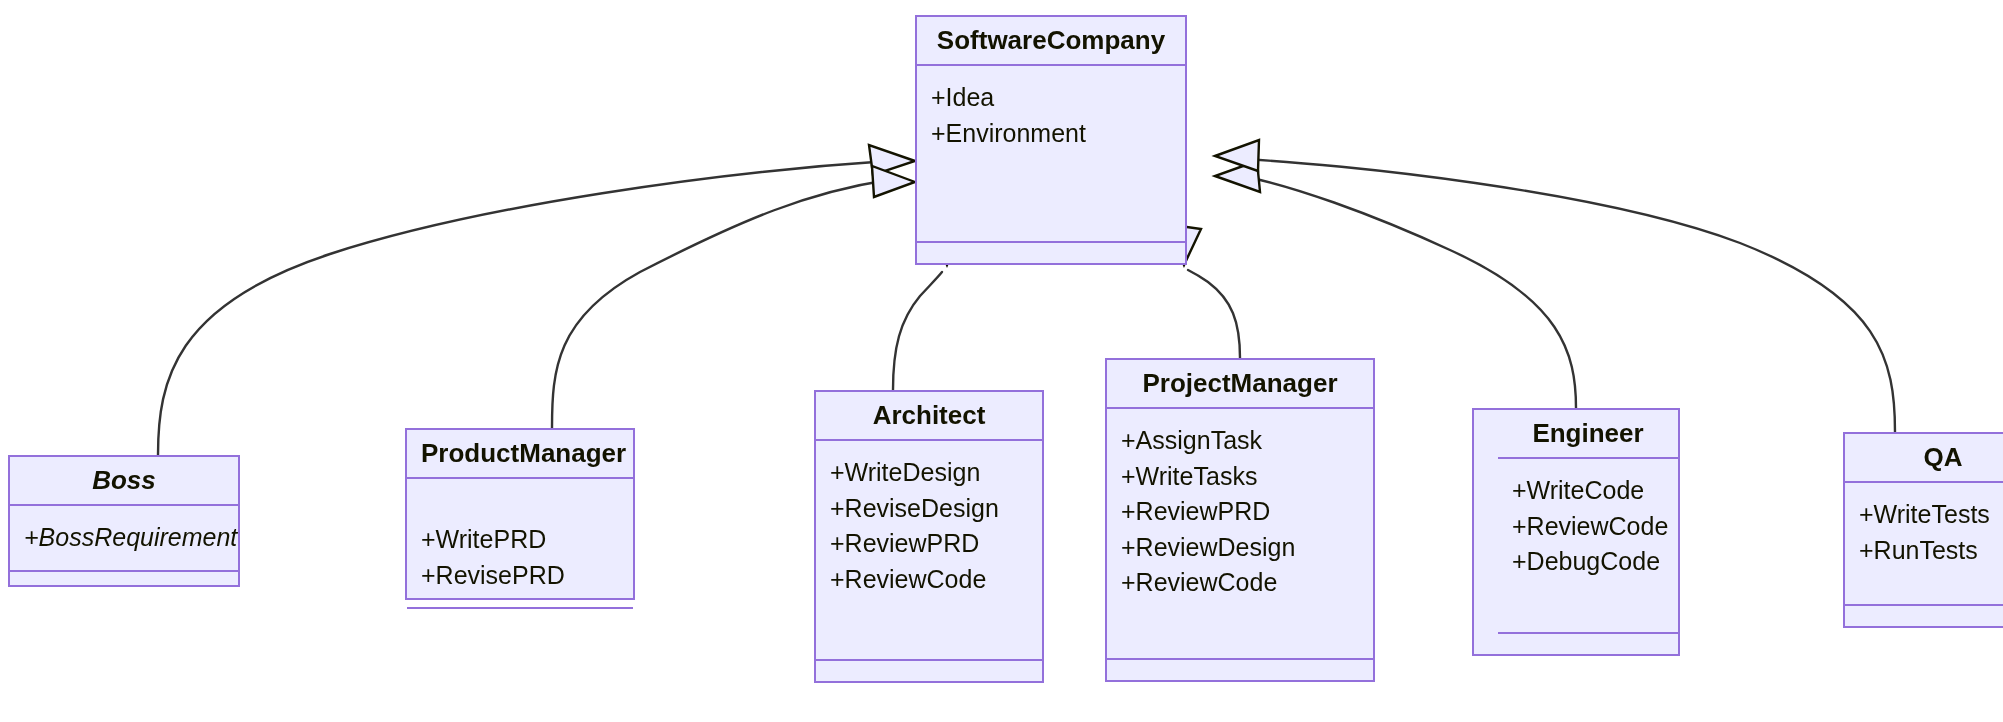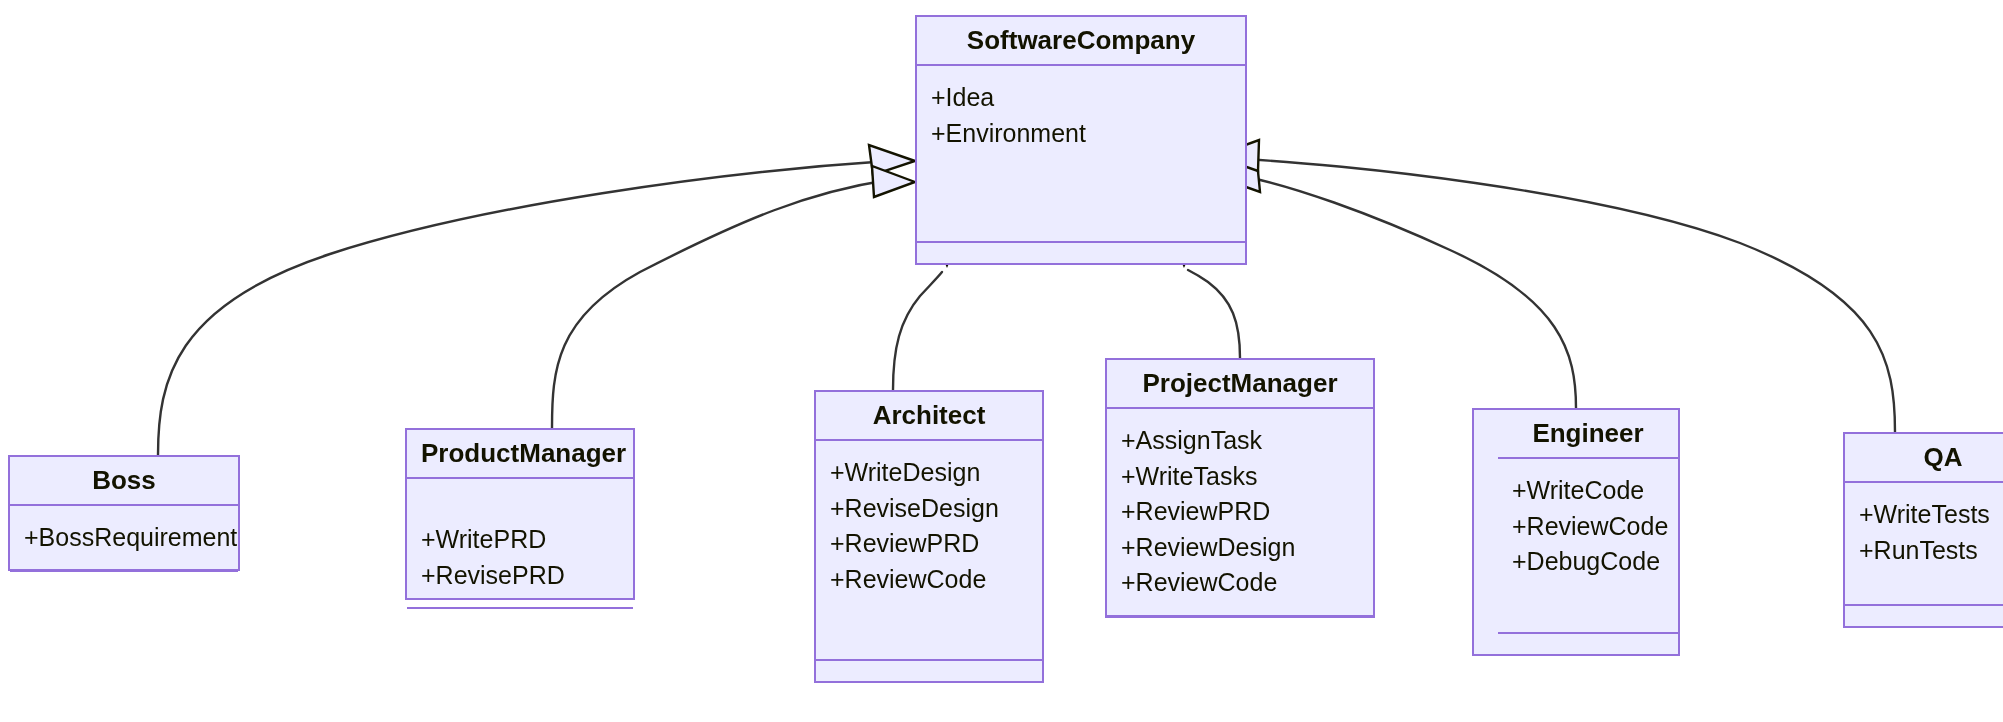--- a/index.html
+++ b/index.html
@@ -79,30 +79,30 @@
     <g fill="#ECECFF" stroke="#131300" stroke-width="2.4" stroke-linejoin="miter">
       <polygon points="915,161 869,145 873,175"></polygon>
       <polygon points="915,182 872,166 874,197"></polygon>
       <polygon points="947,265 928,222 964,226"></polygon>
       <polygon points="1184,265 1166,224 1201,229"></polygon>
       <polygon points="1215,176 1260,192 1257,161"></polygon>
       <polygon points="1215,156 1259,140 1258,171"></polygon>
     </g>
   </svg>
 
-  <div class="uml-class" style="left:915px; top:15px; width:332px; height:250px;">
+  <div class="uml-class" style="left:915px; top:15px; width:272px; height:250px;">
     <div class="class-title">SoftwareCompany</div>
     <div class="class-attrs">
       <div class="attr-row">+Idea</div>
       <div class="attr-row">+Environment</div>
     </div>
     <div class="class-methods"></div>
   </div>
 
-  <div class="uml-class" style="left:8px; top:455px; width:232px; height:116px;">
+  <div class="uml-class" style="left:8px; top:455px; width:232px; height:132px;font-style:italic;">
     <div class="class-title">Boss</div>
     <div class="class-attrs">
       <div class="attr-row">+BossRequirement</div>
     </div>
     <div class="class-methods"></div>
   </div>
 
   <div class="uml-class" style="left:405px; top:428px; width:230px; height:172px;gap:29px;">
     <div class="class-title">ProductManager</div>
     <div class="class-attrs">
@@ -116,21 +116,21 @@
     <div class="class-title">Architect</div>
     <div class="class-attrs">
       <div class="attr-row">+WriteDesign</div>
       <div class="attr-row">+ReviseDesign</div>
       <div class="attr-row">+ReviewPRD</div>
       <div class="attr-row">+ReviewCode</div>
     </div>
     <div class="class-methods"></div>
   </div>
 
-  <div class="uml-class" style="left:1105px; top:358px; width:270px; height:260px;">
+  <div class="uml-class" style="left:1105px; top:358px; width:270px; height:324px;">
     <div class="class-title">ProjectManager</div>
     <div class="class-attrs">
       <div class="attr-row">+AssignTask</div>
       <div class="attr-row">+WriteTasks</div>
       <div class="attr-row">+ReviewPRD</div>
       <div class="attr-row">+ReviewDesign</div>
       <div class="attr-row">+ReviewCode</div>
     </div>
     <div class="class-methods"></div>
   </div>

